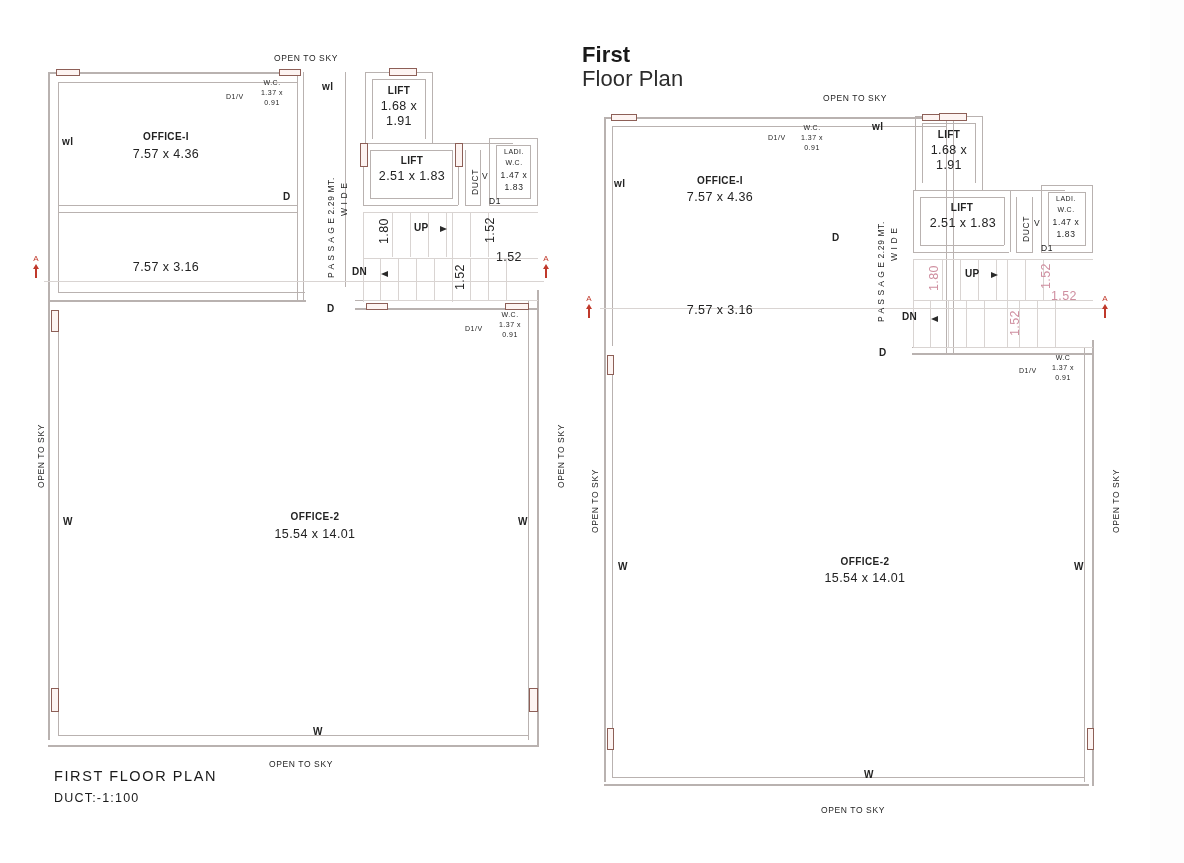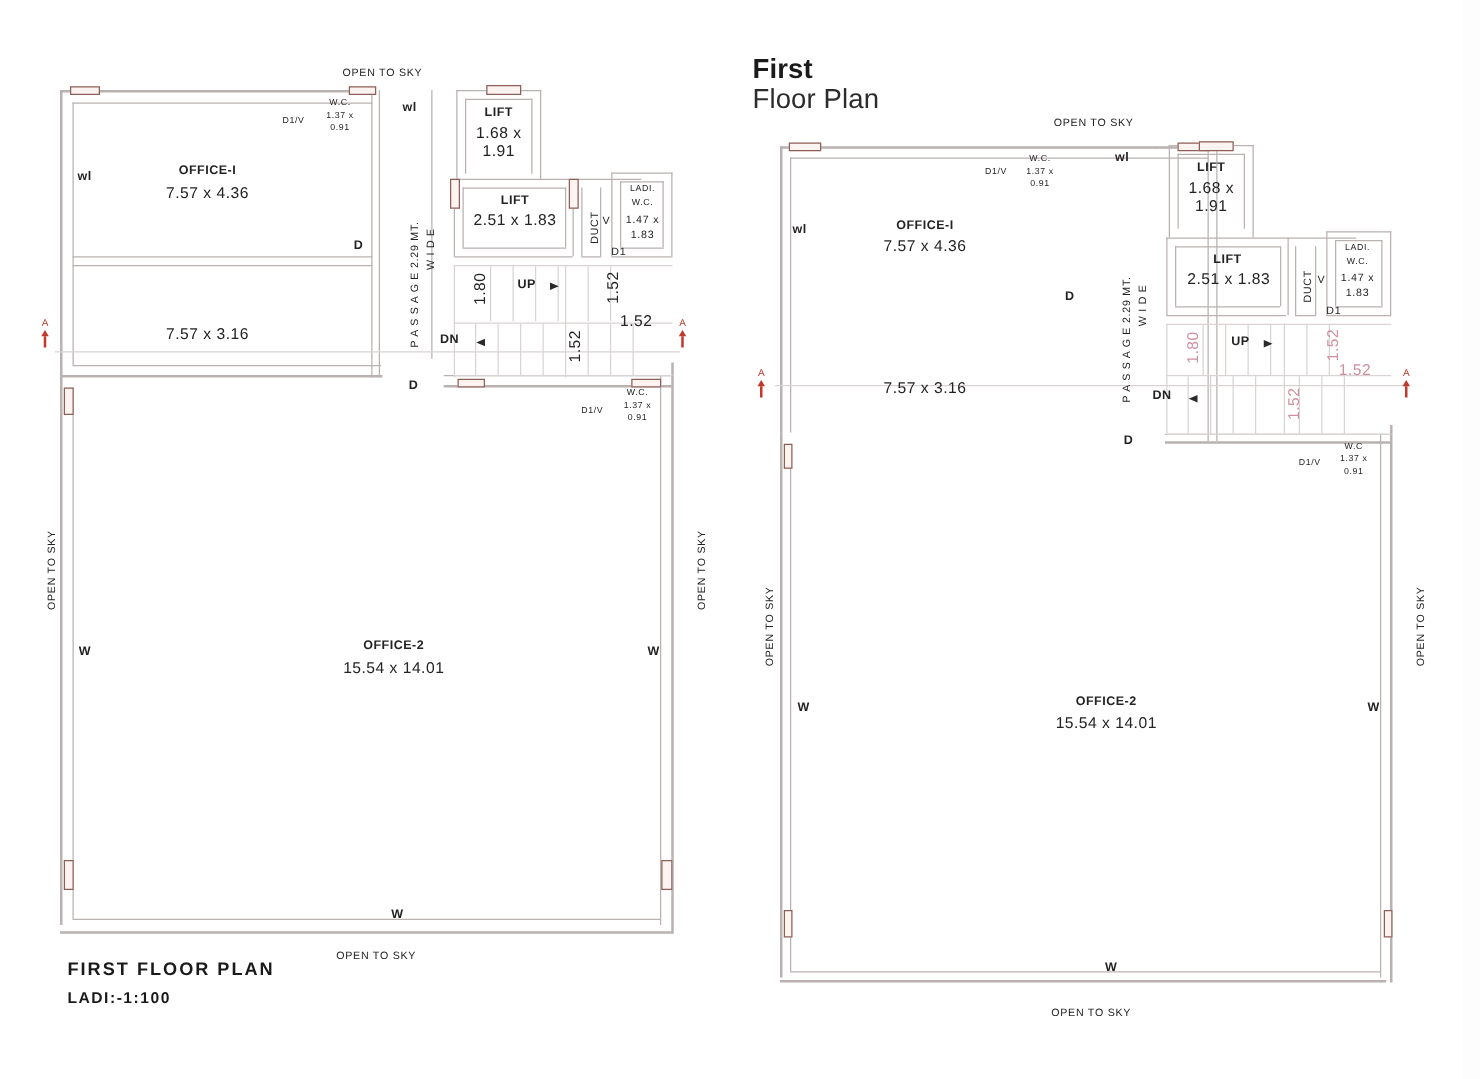--- a/index.html
+++ b/index.html
@@ -20,21 +20,21 @@
     inset: 0;
     background: #fdfdfd;
   }
   .panel {
     position: absolute;
     top: 0;
     height: 863px;
     background: #ffffff;
   }
   #panel-left  { left: 0;    width: 597px; }
-  #panel-right { left: 584px; width: 586px; }
+  #panel-right { left: 564px; width: 586px; }
 
   .divider {
     position: absolute;
     left: 597px;
     top: 8px;
     width: 1px;
     height: 847px;
     background: #d8d8d8;
   }
 
@@ -95,21 +95,21 @@
 
   .dirarrow {
     position: absolute;
     width: 0; height: 0;
     border-top: 3px solid transparent;
     border-bottom: 3px solid transparent;
   }
   .dirarrow.right { border-left: 7px solid #2a2a2a; }
   .dirarrow.left  { border-right: 7px solid #2a2a2a; }
 
-  .title-block { position: absolute; font-weight: bold; }
+  .title-block { position: absolute; }
   .title-main {
     font-size: 14.5px;
     letter-spacing: 1.6px;
     color: #1a1a1a;
     font-variant: small-caps;
     text-transform: uppercase;
   }
   .title-scale {
     font-size: 12.5px;
     letter-spacing: 1.2px;
@@ -295,21 +295,21 @@
       <span class="stem"></span>
     </div>
     <div class="secmark" style="left:543px; top:255px;">
       <span>A</span>
       <span class="arrow"></span>
       <span class="stem"></span>
     </div>
 
     <div class="title-block" style="left:54px; top:768px;">
       <div class="title-main">First Floor Plan</div>
-      <div class="title-scale">LADI:-1:100</div>
+      <div class="title-scale">DUCT:-1:100</div>
     </div>
   </div>
 
   <div class="panel" id="panel-right">
 
     <div class="rtitle-1" style="left:18px; top:42px;">First</div>
     <div class="rtitle-2" style="left:18px; top:66px;">Floor Plan</div>
 
     <div class="wall" style="left:40px; top:117px; width:345px; height:2px;"></div>
     <div class="wall" style="left:40px; top:117px; width:2px; height:230px;"></div>

